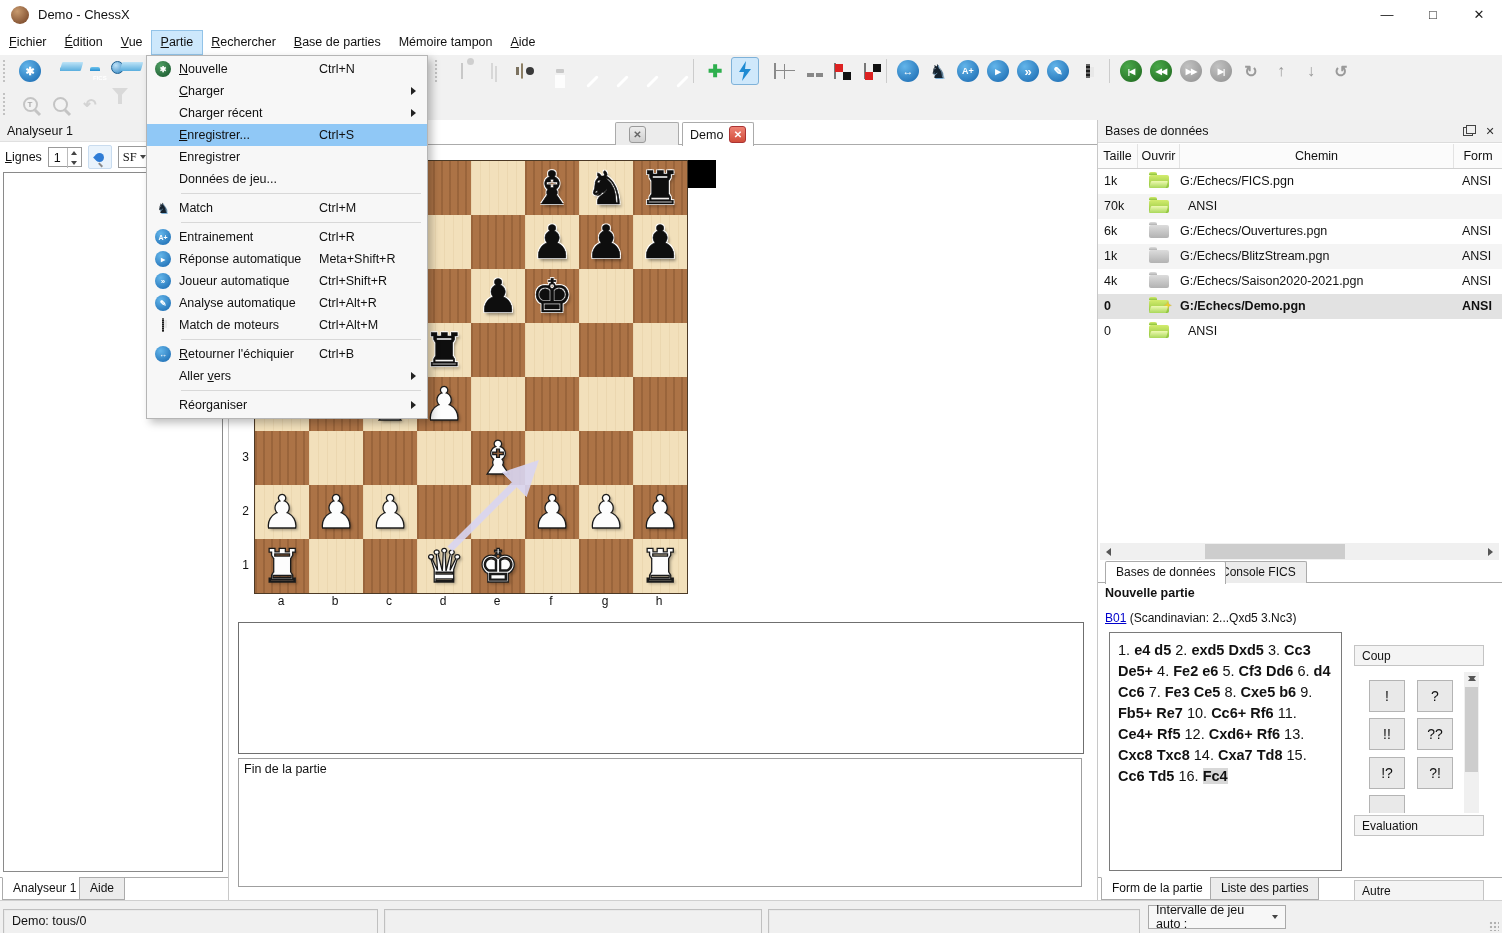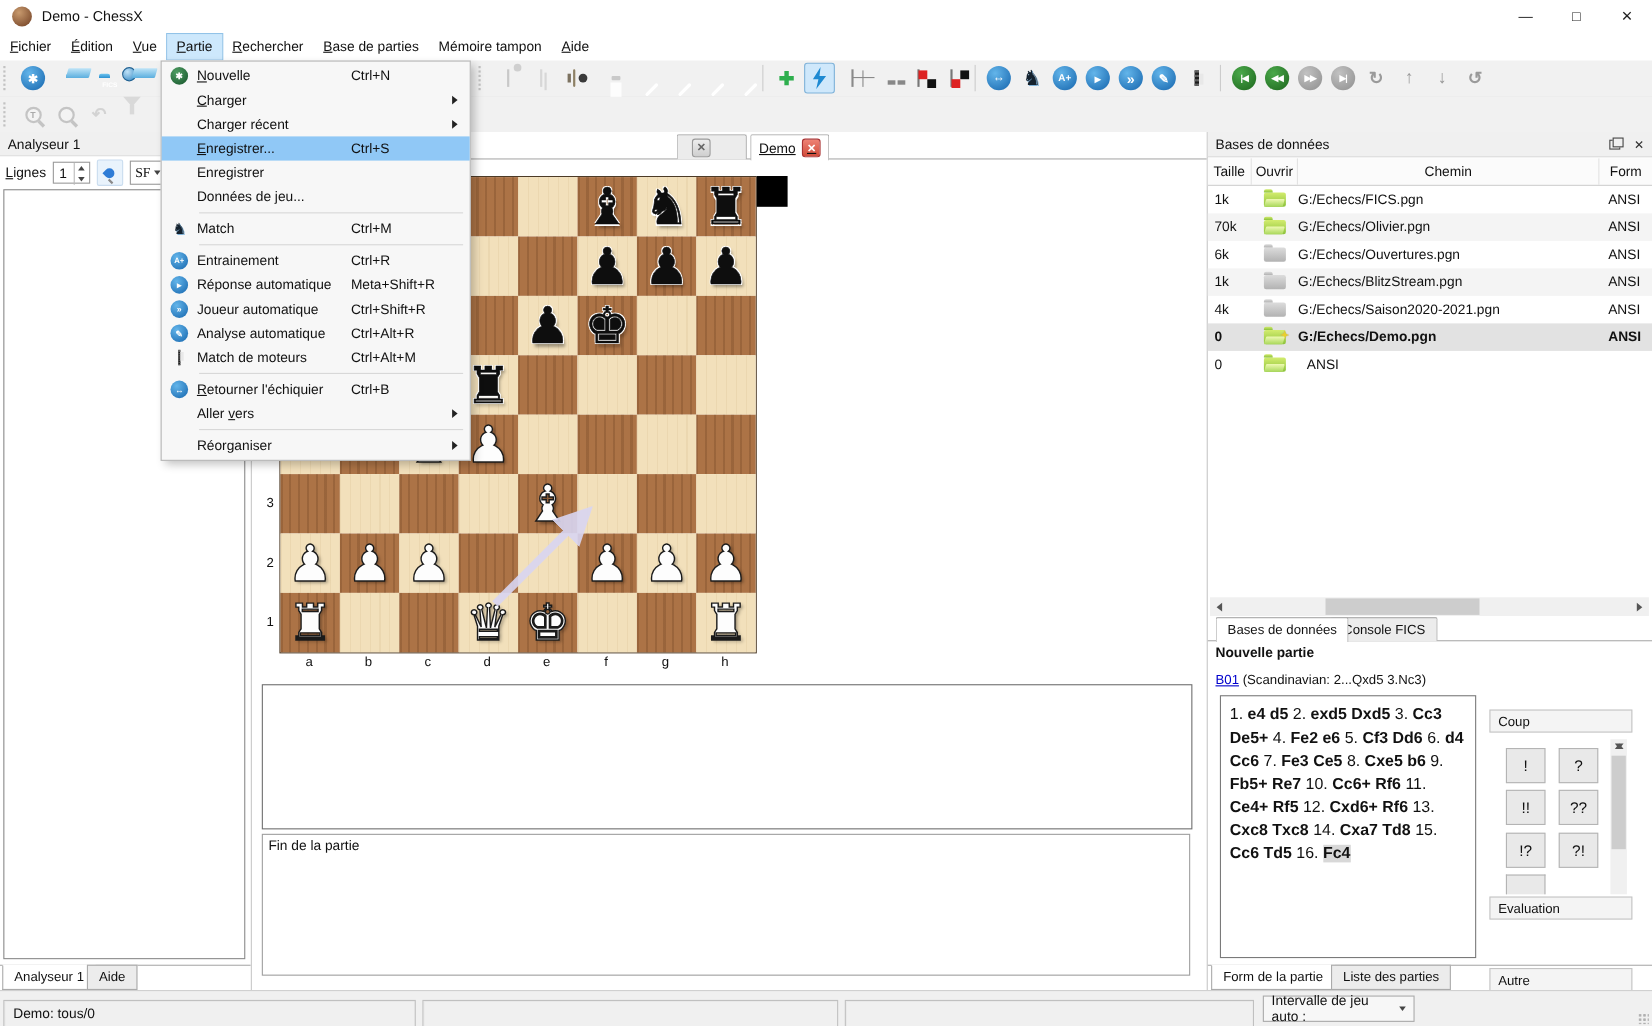--- a/index.html
+++ b/index.html
@@ -90,21 +90,21 @@
   .mic{width:16px;height:16px;border-radius:50%;display:flex;align-items:center;justify-content:center;
        color:#fff;font-size:8px;font-weight:bold;}
   .mchip{width:8px;height:13px;background:#1c1c1c;border-left:1px dotted #666;border-right:1px dotted #666;position:relative;}
   .mchip::after{content:"";position:absolute;left:1px;top:2px;width:3px;height:8px;background:#e8e8e8;}
   u{text-decoration:underline;}
   
   #center{left:228px;top:120px;width:869px;height:780px;background:#fff;border-left:1px solid #c8c8c8;border-right:1px solid #c8c8c8;}
   #tabline{position:absolute;left:0;top:24px;width:869px;height:1px;background:#ababab;}
   .gtab{position:absolute;top:2px;height:22px;display:flex;align-items:center;gap:6px;padding:0 7px;
         border:1px solid #ababab;border-bottom:none;background:#ececec;border-radius:2px 2px 0 0;}
-  .gtab.active{background:#fff;height:23px;z-index:2;text-decoration:underline;}
+  .gtab.active{background:#fff;height:23px;z-index:2;}
   .tabclose{width:15px;height:15px;border-radius:3px;display:flex;align-items:center;justify-content:center;
         font-size:10px;font-weight:bold;}
   .tc-red{background:linear-gradient(#ee8274,#d14c3a);border:1px solid #a33;color:#fff;}
   .tc-gray{background:linear-gradient(#ededed,#cfcfcf);border:1px solid #9a9a9a;color:#666;}
   
   #board{position:absolute;left:25px;top:40px;width:432px;height:432px;border:1px solid #4c3a26;
          display:grid;grid-template-columns:repeat(8,54px);grid-template-rows:repeat(8,54px);}
   .sq{width:54px;height:54px;position:relative;}
   .sq.light{background:#f2e0bb;background-image:repeating-linear-gradient(90deg,rgba(185,150,95,.12) 0 1px,transparent 1px 9px);}
   .sq.dark{background:#ac7346;background-image:repeating-linear-gradient(90deg,rgba(70,35,10,.18) 0 2px,transparent 2px 8px);}
@@ -560,21 +560,20 @@
             <span class="fold small f-green f-open"></span>
           </div>
           <div>G:/Echecs/FICS.pgn</div>
           <div class="cell-fmt">ANSI</div>
         </div>
         <div class="dbrow stripe">
           <div class="cell-size">70k</div>
           <div class="cell-icon">
             <span class="fold small f-green f-open"></span>
           </div>
-          <div>G:/Echecs/Olivier.pgn</div>
           <div class="cell-fmt">ANSI</div>
         </div>
         <div class="dbrow">
           <div class="cell-size">6k</div>
           <div class="cell-icon">
             <span class="fold small f-gray"></span>
           </div>
           <div>G:/Echecs/Ouvertures.pgn</div>
           <div class="cell-fmt">ANSI</div>
         </div>

